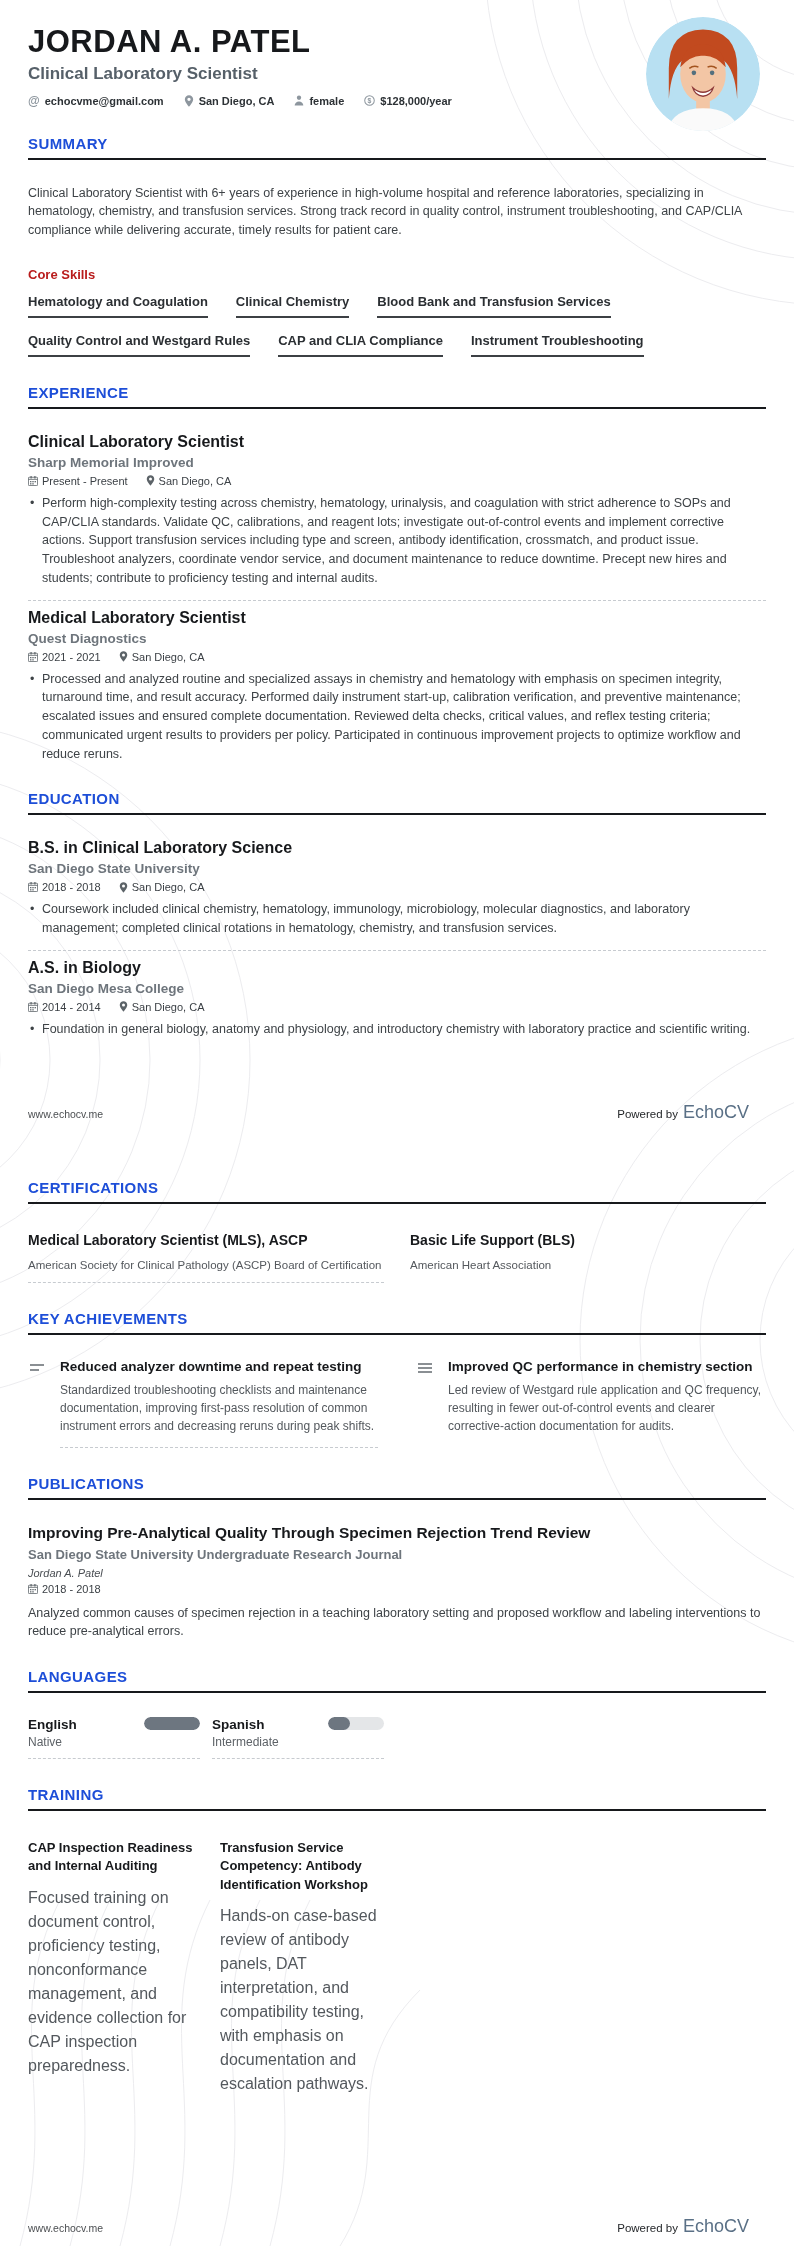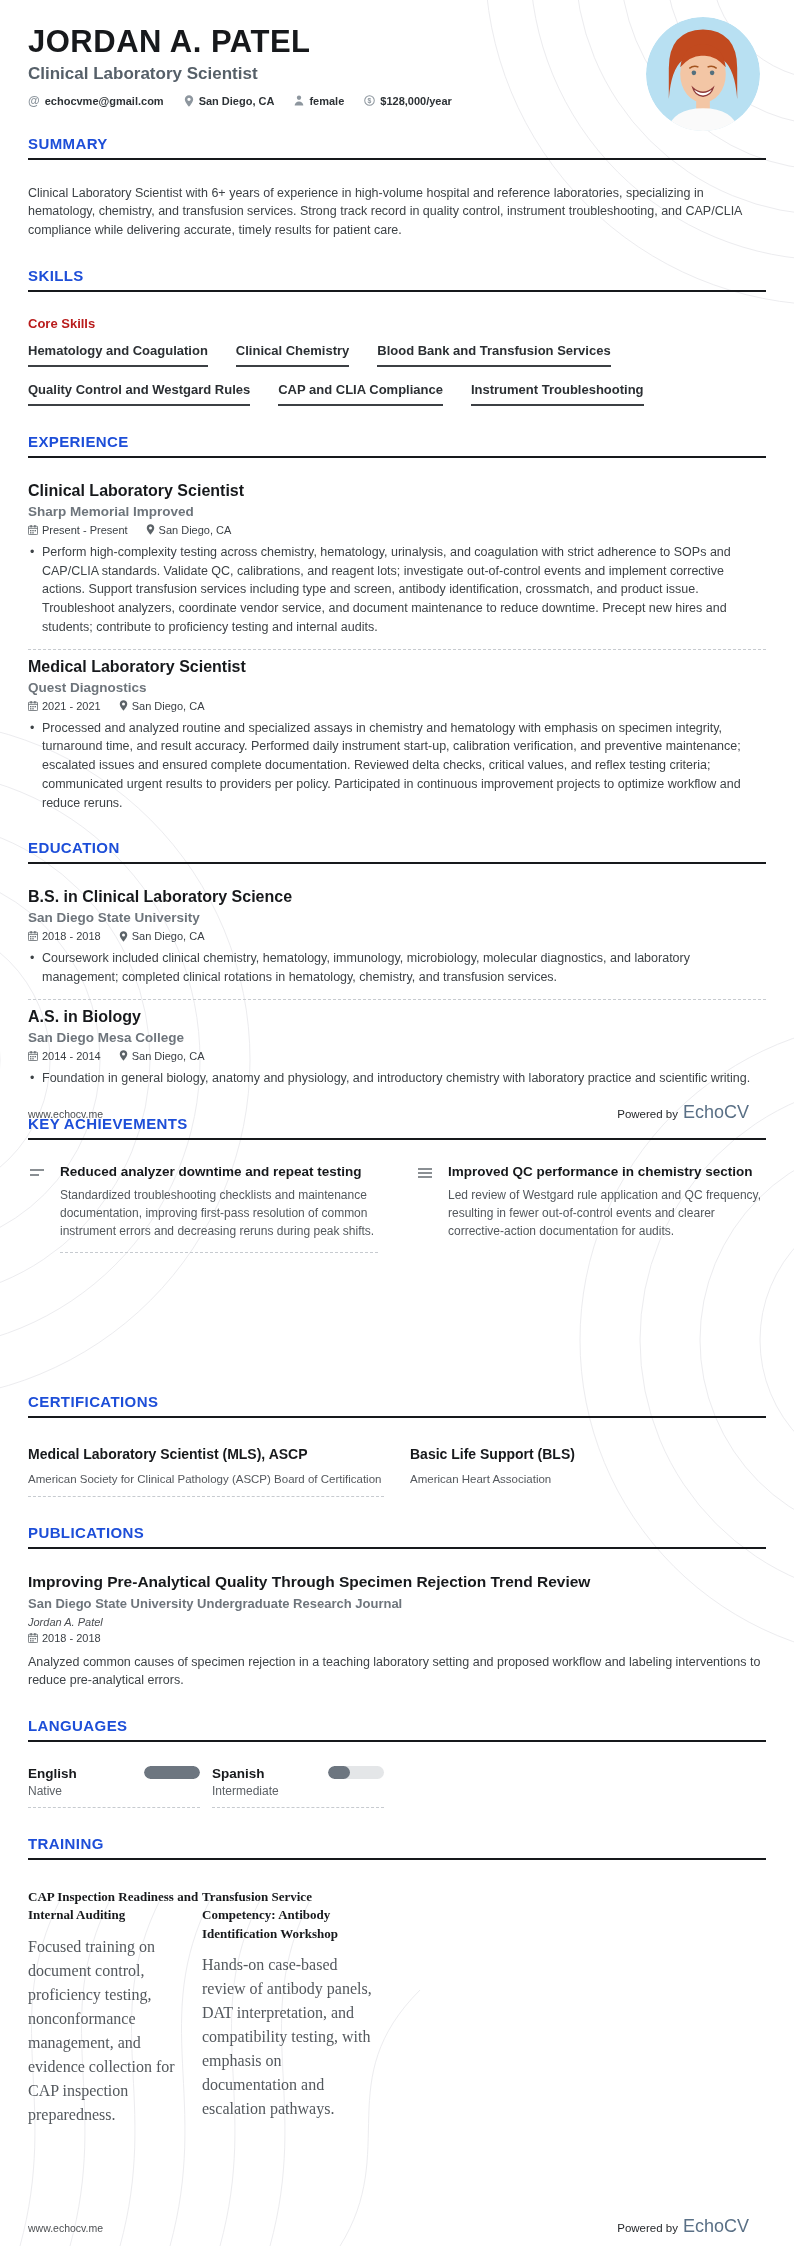--- a/index.html
+++ b/index.html
@@ -73,21 +73,21 @@
   
   .lang-grid{display:grid;grid-template-columns:172px 172px;column-gap:12px;}
   .lang-item{display:flex;justify-content:space-between;
       border-bottom:1px dashed #c7cbd0;padding-bottom:9px;}
   .lang-name{font-size:13.5px;font-weight:bold;color:#17191c;}
   .lang-level{font-size:12px;color:#5d6267;margin-top:3px;}
   .lang-bar{width:56px;height:13px;border-radius:7px;background:#e4e6e8;overflow:hidden;}
   .lang-fill{height:100%;border-radius:7px;background:#6d7680;}
 
   
-  .train-grid{display:grid;grid-template-columns:172px 172px;column-gap:2px;font-family:Liberation Serif, serif;}
+  .train-grid{display:grid;grid-template-columns:172px 172px;column-gap:20px;}
   .train-title{font-size:13px;font-weight:bold;color:#17191c;line-height:1.4;margin-top:4px;}
   .train-text{font-size:16px;line-height:1.5;color:#53585d;margin-top:10px;}
 </style>
 </head>
 <body>
 
 <svg class="bg-pattern" width="794" height="2246" viewBox="0 0 794 2246" fill="none" stroke="#ececef" stroke-width="1">
   <g>
     <circle cx="830" cy="-40" r="120"></circle>
       <circle cx="830" cy="-40" r="165"></circle>
@@ -174,21 +174,20 @@
       </svg>
     </div>
   </div>
 
   <div class="section">
     <div class="section-heading">SUMMARY</div>
     <div class="body-text">Clinical Laboratory Scientist with 6+ years of experience in high-volume hospital and reference laboratories, specializing in hematology, chemistry, and transfusion services. Strong track record in quality control, instrument troubleshooting, and CAP/CLIA compliance while delivering accurate, timely results for patient care.</div>
   </div>
 
   <div class="section">
-    <div class="section-heading">SKILLS</div>
     <div class="skills-group-label">Core Skills</div>
     <div class="skills-list">
       <span class="skill-item">Hematology and Coagulation</span>
       <span class="skill-item">Clinical Chemistry</span>
       <span class="skill-item">Blood Bank and Transfusion Services</span>
       <span class="skill-item">Quality Control and Westgard Rules</span>
       <span class="skill-item">CAP and CLIA Compliance</span>
       <span class="skill-item">Instrument Troubleshooting</span>
     </div>
   </div>
@@ -326,20 +325,34 @@
                 <path d="M6 0C3.2 0 1 2.2 1 5c0 3.5 5 9 5 9s5-5.5 5-9c0-2.8-2.2-5-5-5zm0 7a2 2 0 110-4 2 2 0 010 4z"></path>
               </svg>
           </span>
           <span>San Diego, CA</span>
         </span>
       </div>
       <div class="bullet-line">Foundation in general biology, anatomy and physiology, and introductory chemistry with laboratory practice and scientific writing.</div>
     </div>
   </div>
 
+  <div class="section" style="margin-top:140px;">
+    <div class="section-heading">CERTIFICATIONS</div>
+    <div class="cert-grid">
+      <div class="cert-item with-sep">
+        <div class="cert-title">Medical Laboratory Scientist (MLS), ASCP</div>
+        <div class="cert-org">American Society for Clinical Pathology (ASCP) Board of Certification</div>
+      </div>
+      <div class="cert-item">
+        <div class="cert-title">Basic Life Support (BLS)</div>
+        <div class="cert-org">American Heart Association</div>
+      </div>
+    </div>
+  </div>
+
   <div class="section">
     <div class="section-heading">KEY ACHIEVEMENTS</div>
     <div class="ach-grid">
       <div class="ach-item with-sep">
         <span class="ach-icon">
           <svg width="18" height="16" viewBox="0 0 18 16" stroke="currentColor" stroke-width="1.6">
               <line x1="2" y1="4" x2="16" y2="4"></line>
               <line x1="2" y1="9" x2="11" y2="9"></line>
             </svg>
         </span>
@@ -353,34 +366,20 @@
           <svg width="18" height="16" viewBox="0 0 18 16" stroke="currentColor" stroke-width="1.6">
               <line x1="2" y1="3" x2="16" y2="3"></line>
               <line x1="2" y1="7" x2="16" y2="7"></line>
               <line x1="2" y1="11" x2="16" y2="11"></line>
             </svg>
         </span>
         <div class="ach-body">
           <div class="ach-title">Improved QC performance in chemistry section</div>
           <div class="ach-text">Led review of Westgard rule application and QC frequency, resulting in fewer out-of-control events and clearer corrective-action documentation for audits.</div>
         </div>
-      </div>
-    </div>
-  </div>
-
-  <div class="section" style="margin-top:140px;">
-    <div class="section-heading">CERTIFICATIONS</div>
-    <div class="cert-grid">
-      <div class="cert-item with-sep">
-        <div class="cert-title">Medical Laboratory Scientist (MLS), ASCP</div>
-        <div class="cert-org">American Society for Clinical Pathology (ASCP) Board of Certification</div>
-      </div>
-      <div class="cert-item">
-        <div class="cert-title">Basic Life Support (BLS)</div>
-        <div class="cert-org">American Heart Association</div>
       </div>
     </div>
   </div>
 
   <div class="section">
     <div class="section-heading">PUBLICATIONS</div>
     <div class="entry">
       <div class="pub-title">Improving Pre-Analytical Quality Through Specimen Rejection Trend Review</div>
       <div class="pub-journal">San Diego State University Undergraduate Research Journal</div>
       <div class="pub-author">Jordan A. Patel</div>

